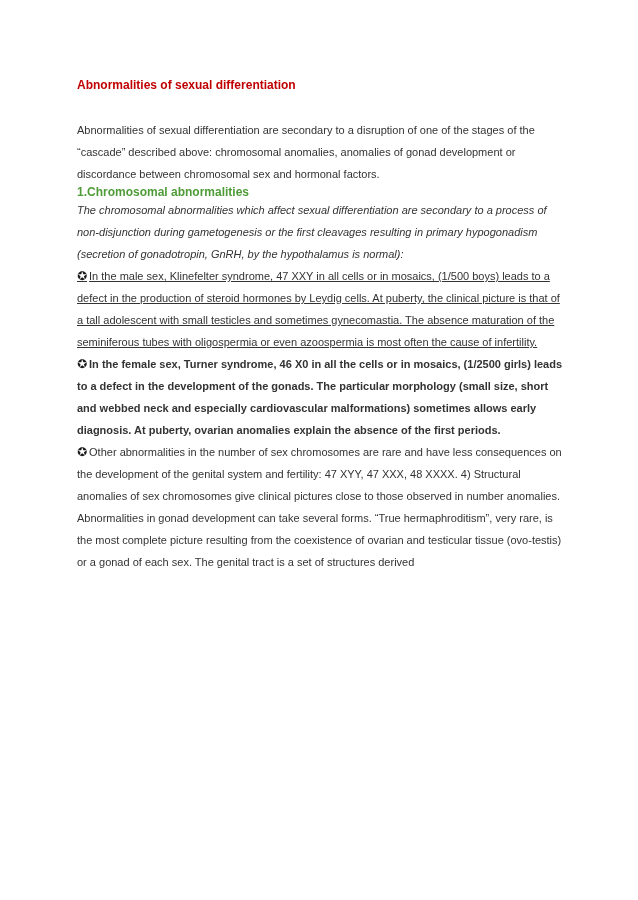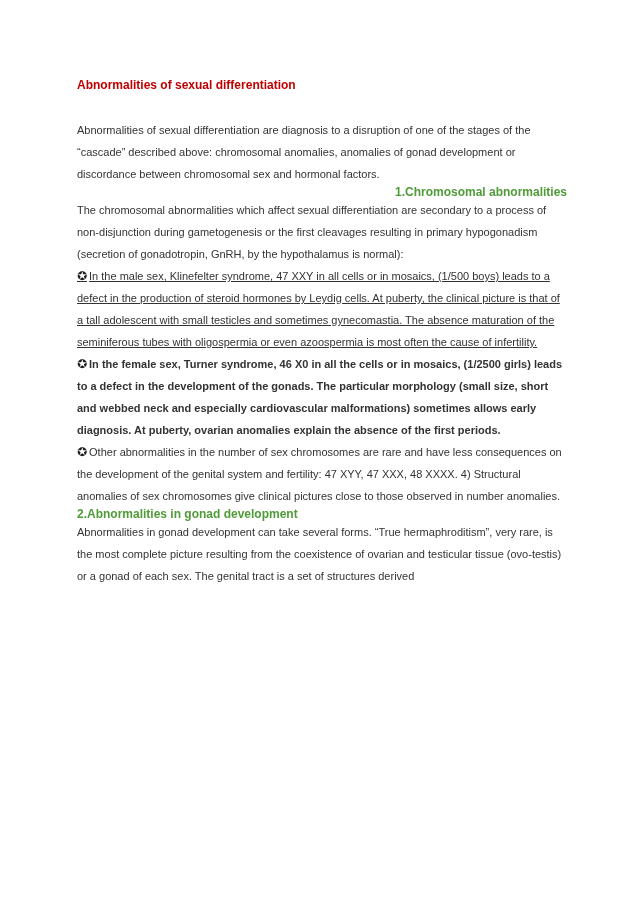--- a/index.html
+++ b/index.html
@@ -43,45 +43,44 @@
     color: #333333;
   }
   .bullet-icon {
     font-family: "DejaVu Sans", "Liberation Sans", sans-serif;
     font-size: 12px;
     color: #1a1a1a;
     margin-right: 2px;
   }
   
   .m15 { margin-bottom: 15px; }
-  .m19 { margin-bottom: 19px; }
+  .m19 { margin-bottom: 19px; font-style: italic; }
   .m20 { margin-bottom: 20px; text-decoration: underline; }
   .m21 { margin-bottom: 21px; font-weight: bold; }
   .m22 { margin-bottom: 22px; }
   .m25 { margin-bottom: 25px; }
-  .m30 { margin-bottom: 30px; text-align: right; }
+  .m30 { margin-bottom: 30px; }
 </style>
 </head>
 <body>
 
 <div class="page">
   <div class="content">
 
     <h1 class="doc-title">Abnormalities of sexual differentiation</h1>
 
-    <p class="body-para m15">Abnormalities of sexual differentiation are diagnosis to a disruption of one of the stages of the “cascade” described above: chromosomal anomalies, anomalies of gonad development or discordance between chromosomal sex and hormonal factors.</p>
+    <p class="body-para m15">Abnormalities of sexual differentiation are secondary to a disruption of one of the stages of the “cascade” described above: chromosomal anomalies, anomalies of gonad development or discordance between chromosomal sex and hormonal factors.</p>
 
     <h2 class="section-heading m30">1.Chromosomal abnormalities</h2>
 
     <p class="body-para m19">The chromosomal abnormalities which affect sexual differentiation are secondary to a process of non-disjunction during gametogenesis or the first cleavages resulting in primary hypogonadism (secretion of gonadotropin, GnRH, by the hypothalamus is normal):</p>
 
     <p class="body-para m20"><span class="bullet-icon">✪</span><span>In the male sex, Klinefelter syndrome, 47 XXY in all cells or in mosaics, (1/500 boys) leads to a defect in the production of steroid hormones by Leydig cells. At puberty, the  clinical picture is that of a tall adolescent with small testicles and  sometimes gynecomastia. The absence maturation of the seminiferous tubes with oligospermia or even azoospermia is most often the cause of infertility.</span></p>
 
     <p class="body-para m21"><span class="bullet-icon">✪</span><span>In the female sex, Turner syndrome, 46 X0 in all the cells or in mosaics, (1/2500 girls) leads to a defect in the development of the gonads. The particular morphology (small size, short and webbed neck and especially cardiovascular malformations) sometimes allows early diagnosis. At puberty, ovarian anomalies explain the absence of the first periods.</span></p>
 
     <p class="body-para m22"><span class="bullet-icon">✪</span><span>Other abnormalities in the number of sex chromosomes are rare and have less consequences on the development of the genital system and fertility: 47 XYY, 47 XXX, 48 XXXX. 4) Structural anomalies of sex chromosomes give clinical pictures close to those observed in number anomalies.</span></p>
 
-    <h2 class="section-heading m25">2.Abnormalities in gonad development</h2>
 
     <p class="body-para">Abnormalities in gonad development can take several forms. “True hermaphroditism”, very rare, is the most complete picture resulting from the coexistence of ovarian and testicular tissue (ovo-testis) or a gonad of each sex. The genital tract is a set of structures derived</p>
 
   </div>
 </div>
 
 </body></html>

